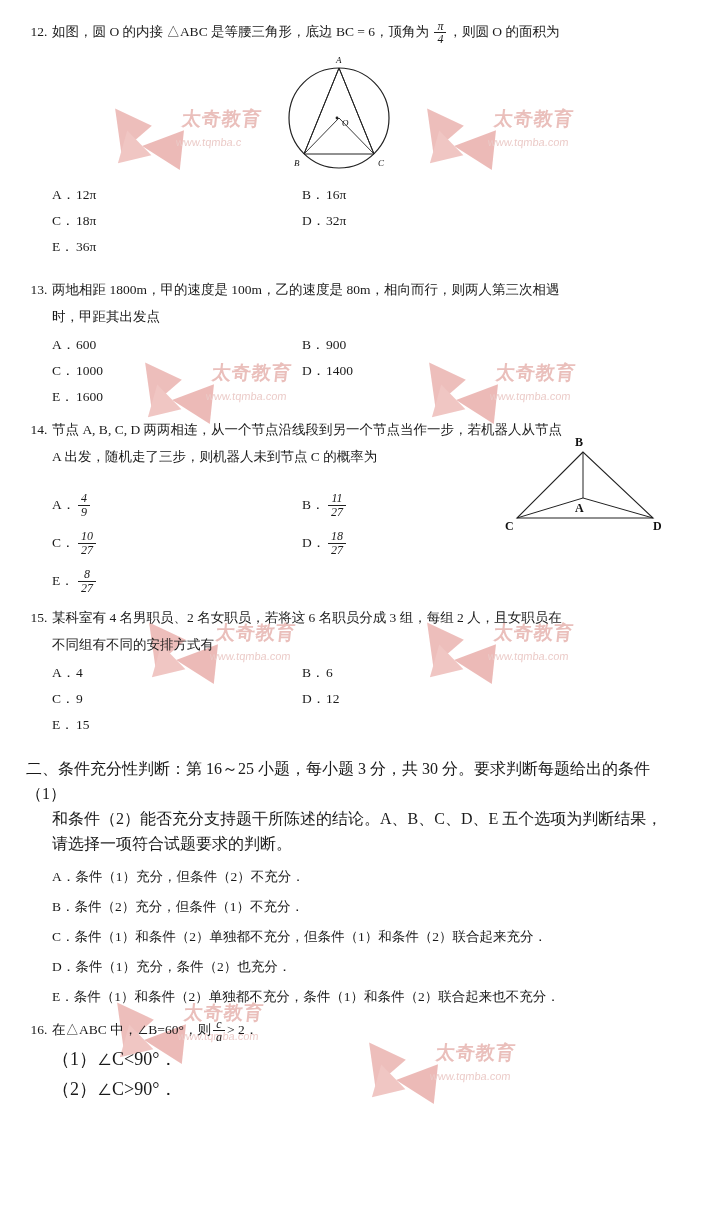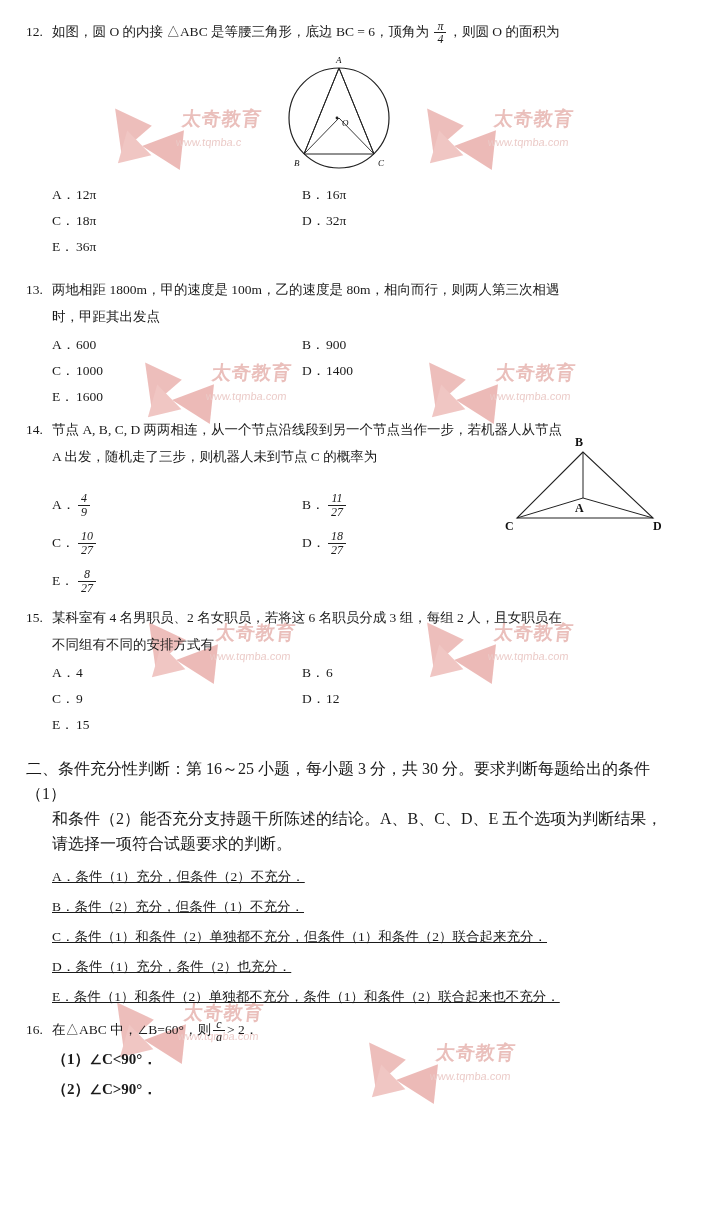--- a/index.html
+++ b/index.html
@@ -111,20 +111,21 @@
     font-size: 13.5px;
     line-height: 27px;
   }
   .qline {
     display: block;
     white-space: nowrap;
   }
   .qnum {
     display: inline-block;
     width: 26px;
+    text-align: center;
   }
   .indent {
     display: inline-block;
     width: 26px;
   }
   .it { }
 
   
   .opts {
     margin: 2px 0 0 26px;
@@ -169,29 +170,27 @@
     font-size: 16px;
     line-height: 25px;
     margin-top: 18px;
   }
   .sec .l { display: block; }
   .sec .hang { padding-left: 26px; display: block; }
   .choices {
     margin: 6px 0 0 26px;
     font-size: 13.5px;
     line-height: 30px;
-    text-decoration: underline;
   }
   .choices div { white-space: nowrap; }
 
   .sub {
     margin-left: 26px;
-    font-size: 15px;
+    font-size: 18px;
     line-height: 30px;
-    font-weight: bold;
   }
 </style>
 </head>
 <body>
 
 <div class="page">
 
   <div class="wm-layer">
 
     <div class="wm" style="left:116px; top:96px;">

